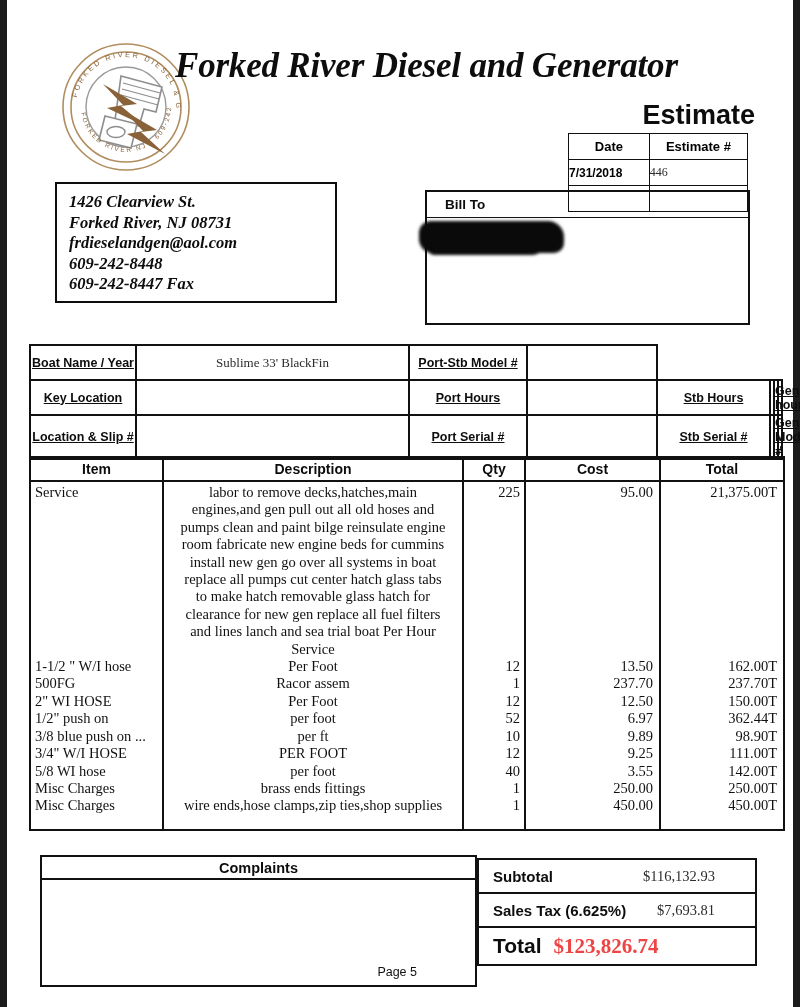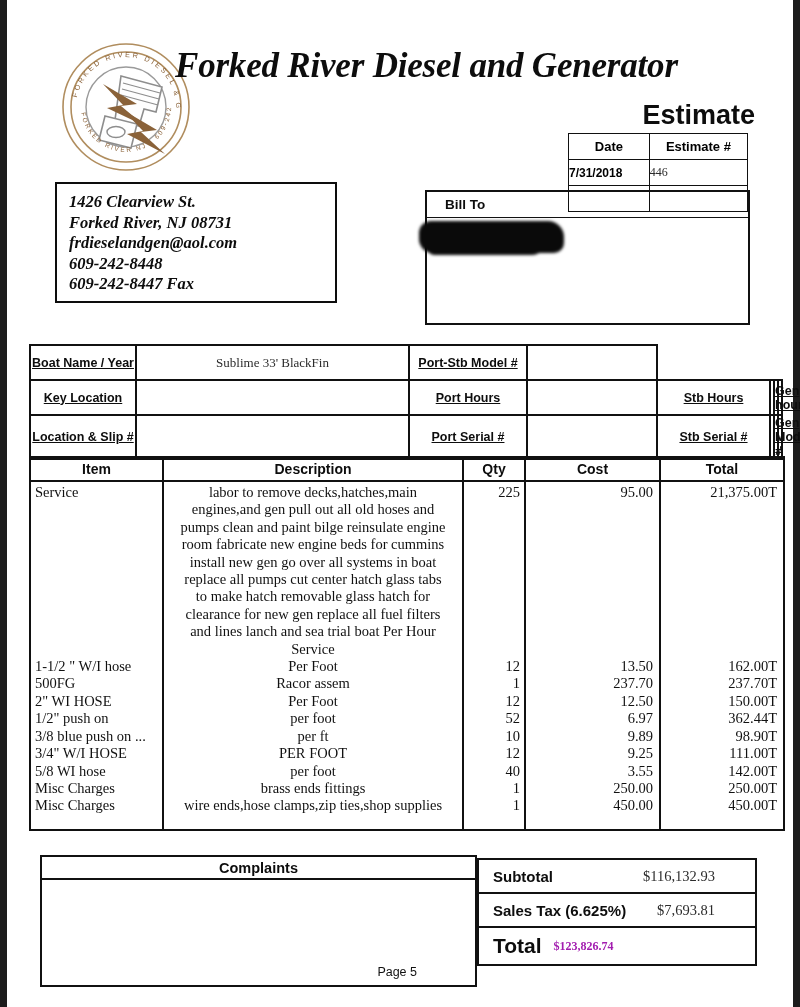--- a/index.html
+++ b/index.html
@@ -294,22 +294,22 @@
     font-family: "Liberation Serif", serif;
     font-size: 14.5px;
     color: #2b2b2b;
     margin-left: auto;
     margin-right: 40px;
   }
   .total-row.last .tot-label { font-size: 21px; }
   .total-row.last .tot-value {
     font-family: "Liberation Serif", serif;
     font-weight: bold;
-    font-size: 12px;
-    color: #a21caf;
+    font-size: 21px;
+    color: #ef4444;
     margin-right: 28px;
     margin-left: 12px;
   }
 </style>
 </head>
 <body>
 
 <div class="page">
 
   <div class="gutter left"></div>

